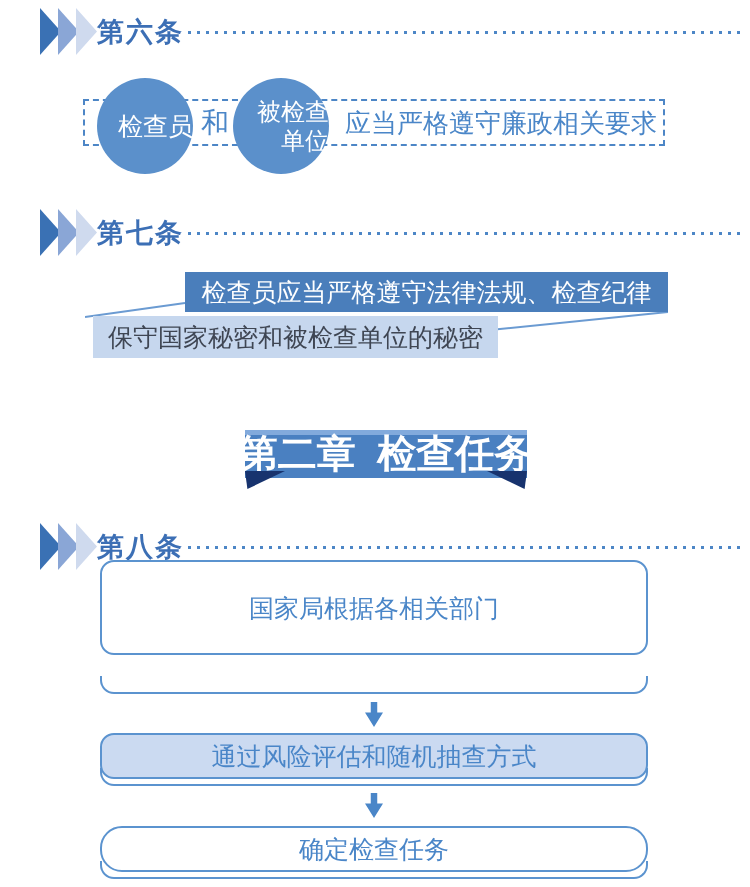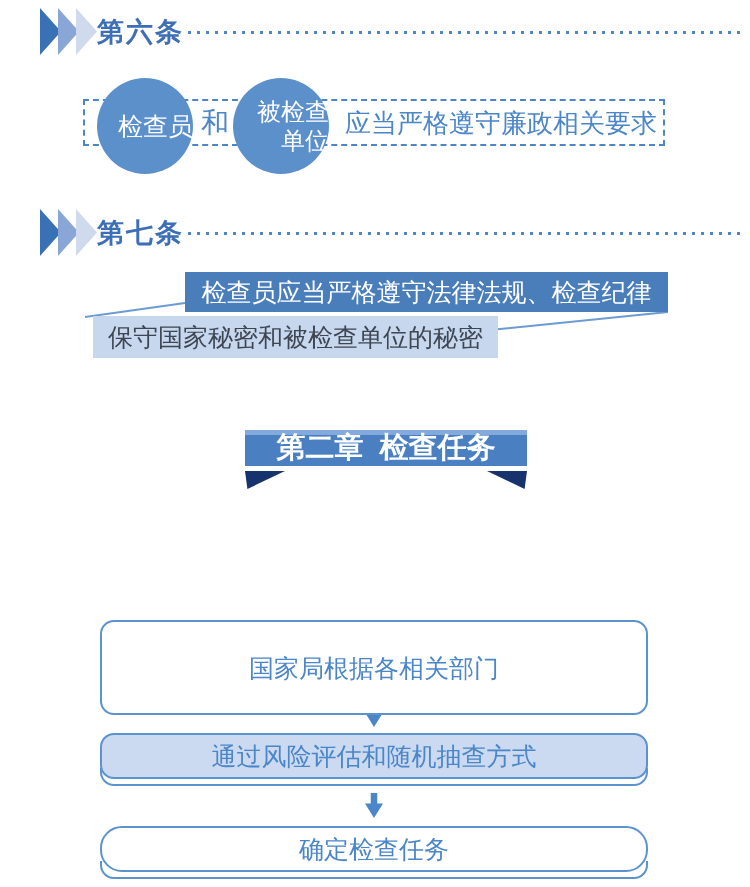--- a/index.html
+++ b/index.html
@@ -54,34 +54,34 @@
   
   .bar-dark{position:absolute;left:185px;top:272px;width:483px;height:40px;
         background:var(--dark-bar);color:#fff;font-size:25px;
         display:flex;align-items:center;justify-content:center;white-space:nowrap;}
   .bar-light{position:absolute;left:93px;top:316px;width:405px;height:42px;
         background:var(--light-bar-fill);color:var(--light-bar-text);font-size:25px;
         display:flex;align-items:center;justify-content:center;white-space:nowrap;}
   .folds-svg{position:absolute;left:85px;top:295px;width:583px;height:45px;}
 
   
-  .banner{position:absolute;left:245px;top:430px;width:282px;height:36px;
+  .banner{position:absolute;left:245px;top:430px;width:282px;height:48px;
         background:linear-gradient(180deg,var(--banner-top) 0 5px,var(--banner-fill) 5px);
-        color:#fff;font-size:29px;font-weight:bold;display:flex;align-items:center;
+        color:#fff;font-size:39px;font-weight:bold;display:flex;align-items:center;
         justify-content:center;white-space:pre;}
   .fold{position:absolute;top:471px;width:40px;height:18px;background:var(--banner-fold);}
   .fold-l{left:245px;clip-path:polygon(0 0,100% 0,6% 100%);}
   .fold-r{left:487px;clip-path:polygon(0 0,100% 0,94% 100%);}
 
   
   .flowbox{position:absolute;left:100px;width:548px;border:2px solid var(--box-border);
         border-radius:14px;background:#fff;z-index:1;display:flex;flex-direction:column;
         align-items:center;justify-content:center;color:var(--primary-text);
         font-size:25px;line-height:34px;text-align:center;}
-  .fb1{top:620px;height:95px;gap:41px;}
+  .fb1{top:560px;height:95px;gap:41px;}
   .fb2{top:733px;height:46px;background:var(--box2-fill);}
   .fb3{top:826px;height:46px;border-radius:22px;}
   .box-shadow{position:absolute;left:100px;width:548px;height:18px;z-index:0;
         border:2px solid var(--box-border);border-top:none;border-radius:0 0 14px 14px;}
   .sh1{top:676px;} .sh2{top:768px;} .sh3{top:861px;}
   .down-arrow{position:absolute;left:365px;width:18px;height:25px;background:var(--primary-text);
         clip-path:polygon(32% 0,68% 0,68% 42%,100% 42%,50% 100%,0 42%,32% 42%);}
   .ar1{top:702px;} .ar2{top:793px;}
 </style>
 </head>
@@ -121,20 +121,27 @@
     <line x1="0" y1="22" x2="100" y2="8" stroke="var(--fold-line)" stroke-width="2"></line>
     <line x1="405" y1="35" x2="583" y2="17" stroke="var(--fold-line)" stroke-width="2"></line>
   </svg>
   <div class="bar-dark">检查员应当严格遵守法律法规、检查纪律</div>
   <div class="bar-light">保守国家秘密和被检查单位的秘密</div>
 
   <div class="banner">第二章  检查任务</div>
   <div class="fold fold-l"></div>
   <div class="fold fold-r"></div>
 
+  <div class="hdr" style="top:523px">
+    <span class="chev c1"></span>
+    <span class="chev c2"></span>
+    <span class="chev c3"></span>
+    <span class="hlbl">第八条</span>
+    <span class="dots"></span>
+  </div>
 
   <div class="box-shadow sh1"></div>
   <div class="flowbox fb1">
     <span>国家局根据各相关部门</span>
   </div>
 
   <div class="down-arrow ar1"></div>
 
   <div class="box-shadow sh2"></div>
   <div class="flowbox fb2">

